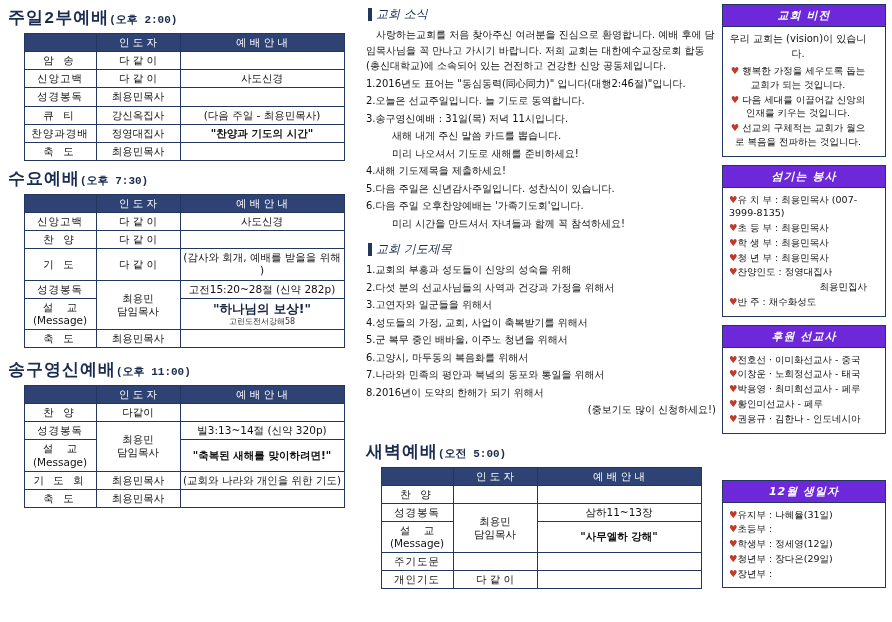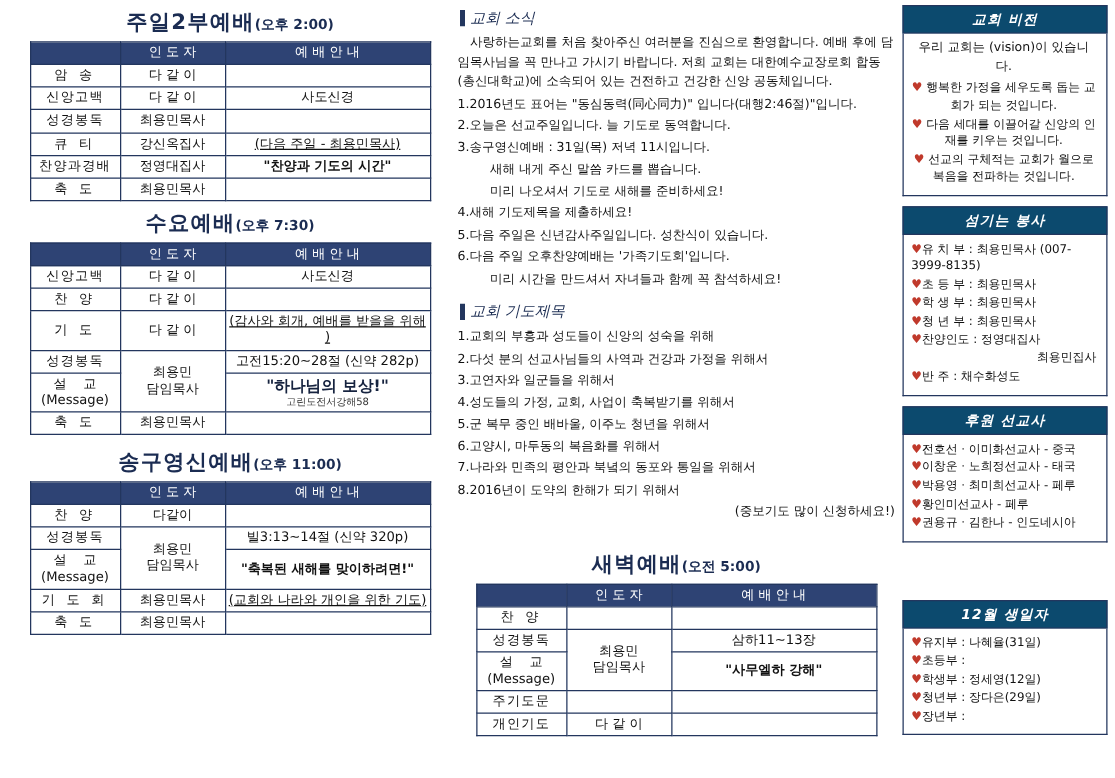--- a/index.html
+++ b/index.html
@@ -22,25 +22,25 @@
   .col-mid {
     position: absolute; left: 366px; top: 6px; width: 350px; height: 610px;
   }
   .col-right {
     position: absolute; left: 722px; top: 4px; width: 164px; height: 614px;
   }
 
   
   .svc { margin-bottom: 6px; }
   .svc-title {
-    text-align: center;
     font-weight: bold;
     color: #1b2c52;
     margin-bottom: 4px;
     white-space: nowrap;
+    font-family: Liberation Mono, monospace;
   }
   .svc-title .t-main { font-size: 17px; letter-spacing: 1px; }
   .svc-title .t-sub  { font-size: 11px; font-weight: bold; }
 
   table.svc-table {
     border-collapse: collapse;
     width: 320px;
     margin: 0 auto;
     table-layout: fixed;
   }
@@ -58,21 +58,21 @@
     color: #ffffff;
     font-weight: normal;
     font-size: 10.5px;
     height: 16px;
   }
   .c-order { width: 72px; }
   .c-lead  { width: 84px; }
   .c-info  { width: 164px; }
   .cell-order { letter-spacing: 3px; }
   .cell-order-tight { letter-spacing: 1px; }
-  .note { font-size: 8.5px; color: #444; text-decoration: underline; }
+  .note { font-size: 8.5px; color: #444; }
   .big-quote { font-size: 12.5px; font-weight: bold; color: #16233f; }
   .sub-ref { font-size: 8px; color: #333; }
   .two-line { line-height: 1.2; }
 
   
   .mid-head {
     display: flex; align-items: center; gap: 4px;
     margin: 0 0 4px 2px;
   }
   .mid-head .bar {
@@ -86,34 +86,34 @@
     font-size: 10px; line-height: 1.55; color: #111; margin: 0 0 2px 0;
     text-align: left;
   }
   .mid-p.indent { text-indent: 10px; }
   .mid-p.ind2 { padding-left: 26px; }
   .mid-block { margin-bottom: 10px; }
 
   
   .card { margin-bottom: 8px; }
   .card-head {
-    background: #0c4a6e;
+    background: #6d28d9;
     color: #fff;
     text-align: center;
     font-size: 11px;
     font-weight: bold;
     font-style: italic;
     padding: 3px 0;
     border: 1px solid #23365e;
     letter-spacing: 1px;
   }
   .card-body {
     border: 1px solid #23365e;
     border-top: none;
-    padding: 5px 8px 6px 6px;
+    padding: 5px 18px 6px 6px;
     font-size: 9.5px;
     line-height: 1.45;
     color: #111;
     background: #fff;
   }
   .card-body .lead { text-align: center; font-size: 10px; margin-bottom: 3px; }
   .card-body ul { list-style: none; margin: 0; padding: 0; }
   .card-body li { margin: 0 0 1px 0; }
   .heart { color: #c0392b; }
   .center { text-align: center; }

